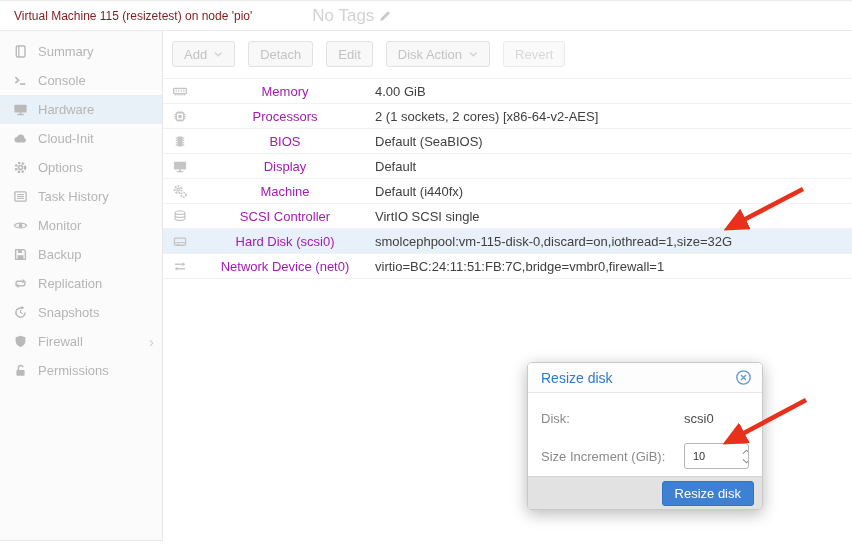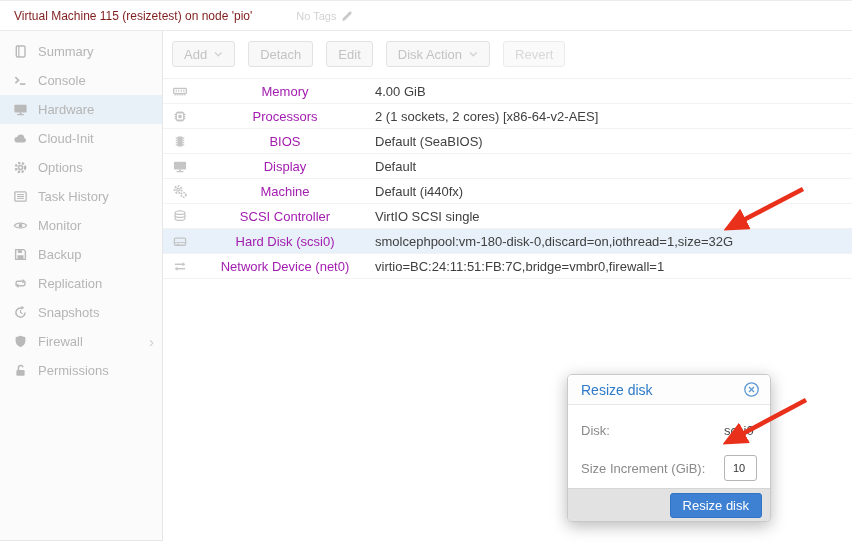--- a/index.html
+++ b/index.html
@@ -8,21 +8,21 @@
     font-family:"Liberation Sans","DejaVu Sans",sans-serif;
     font-size:13px; background:#fff; color:#bdbdbd;
     position:relative; overflow:hidden;
   }
   
   .app-header {
     height:31px; border-top:1px solid #ececec; border-bottom:1px solid #e9e9e9;
     display:flex; align-items:center; padding-left:14px; background:#fff;
   }
   .app-title { color:#7f1d1d; font-size:12px; }
-  .no-tags { color:#d2d2d2; margin-left:44px; font-size:11px; }
+  .no-tags { color:#d2d2d2; margin-left:60px; font-size:17px; }
   .pencil { margin-left:4px; display:inline-flex; color:#c9c9c9; }
   
   .main { display:flex; height:510px; }
   .sidebar {
     width:163px; background:#fbfbfb; border-right:1px solid #e6e6e6;
     border-bottom:1px solid #e6e6e6; padding-top:6px; flex:none;
   }
   .side-item {
     height:29px; display:flex; align-items:center; padding-left:13px;
     color:#b5b5b5; cursor:default; position:relative;
@@ -44,23 +44,23 @@
   .hw-row {
     height:25px; display:flex; align-items:center; padding-left:9px;
     border-bottom:1px solid #f2f2f2; background:#fff;
   }
   .hw-row.selected { background:#e8f1f9; }
   .hw-row .ic { width:17px; height:16px; margin-right:6px; color:#c5c5c5; flex:none; display:flex; align-items:center; }
   .hw-label { width:180px; color:#a21caf; flex:none;text-align:center; }
   .hw-value { color:#404040; white-space:nowrap; }
   
   .dialog {
-    position:absolute; left:527px; top:374px; width:204px; height:148px;
+    position:absolute; left:527px; top:362px; width:236px; height:148px;
     background:#fff; border:1px solid #c9c9c9; border-radius:5px;
-    box-shadow:0 4px 16px rgba(0,0,0,.28); z-index:5; overflow:hidden;margin-left:40px;
+    box-shadow:0 4px 16px rgba(0,0,0,.28); z-index:5; overflow:hidden;
   }
   .dlg-header {
     height:30px; display:flex; align-items:center; justify-content:space-between;
     padding:0 10px 0 13px; background:#fdfdfd; border-bottom:1px solid #e7e7e7;
   }
   .dlg-title { color:#2d7ac9; font-size:14px; }
   .dlg-close { display:flex; cursor:default; }
   .dlg-body { padding:12px 13px 0 13px; color:#8a8a8a; }
   .dlg-row { display:flex; align-items:center; height:26px; margin-bottom:12px; }
   .dlg-label { width:143px; flex:none; }
@@ -336,21 +336,21 @@
 
       <div class="hw-row selected">
         <span class="ic">
             <svg width="16" height="15" viewBox="0 0 16 16">
               <rect x="2" y="4.4" width="12" height="7.6" rx="1.4" fill="none" stroke="currentColor" stroke-width="1.4"></rect>
               <path d="M2.4 9.2h11.2" stroke="currentColor" stroke-width="1.1"></path>
               <path d="M4.5 11.2h2.4" stroke="currentColor" stroke-width="1.3"></path>
             </svg>
           </span>
         <span class="hw-label">Hard Disk (scsi0)</span>
-        <span class="hw-value">smolcephpool:vm-180-disk-0,discard=on,iothread=1,size=32G</span>
+        <span class="hw-value">smolcephpool:vm-115-disk-0,discard=on,iothread=1,size=32G</span>
       </div>
 
       <div class="hw-row">
         <span class="ic">
             <svg width="16" height="15" viewBox="0 0 16 16">
               <path d="M2.5 5.6h8.6" stroke="currentColor" stroke-width="1.5"></path>
               <polygon points="10.6,3.4 13.8,5.6 10.6,7.8" fill="currentColor"></polygon>
               <path d="M13.5 10.4H4.9" stroke="currentColor" stroke-width="1.5"></path>
               <polygon points="5.4,8.2 2.2,10.4 5.4,12.6" fill="currentColor"></polygon>
             </svg>

